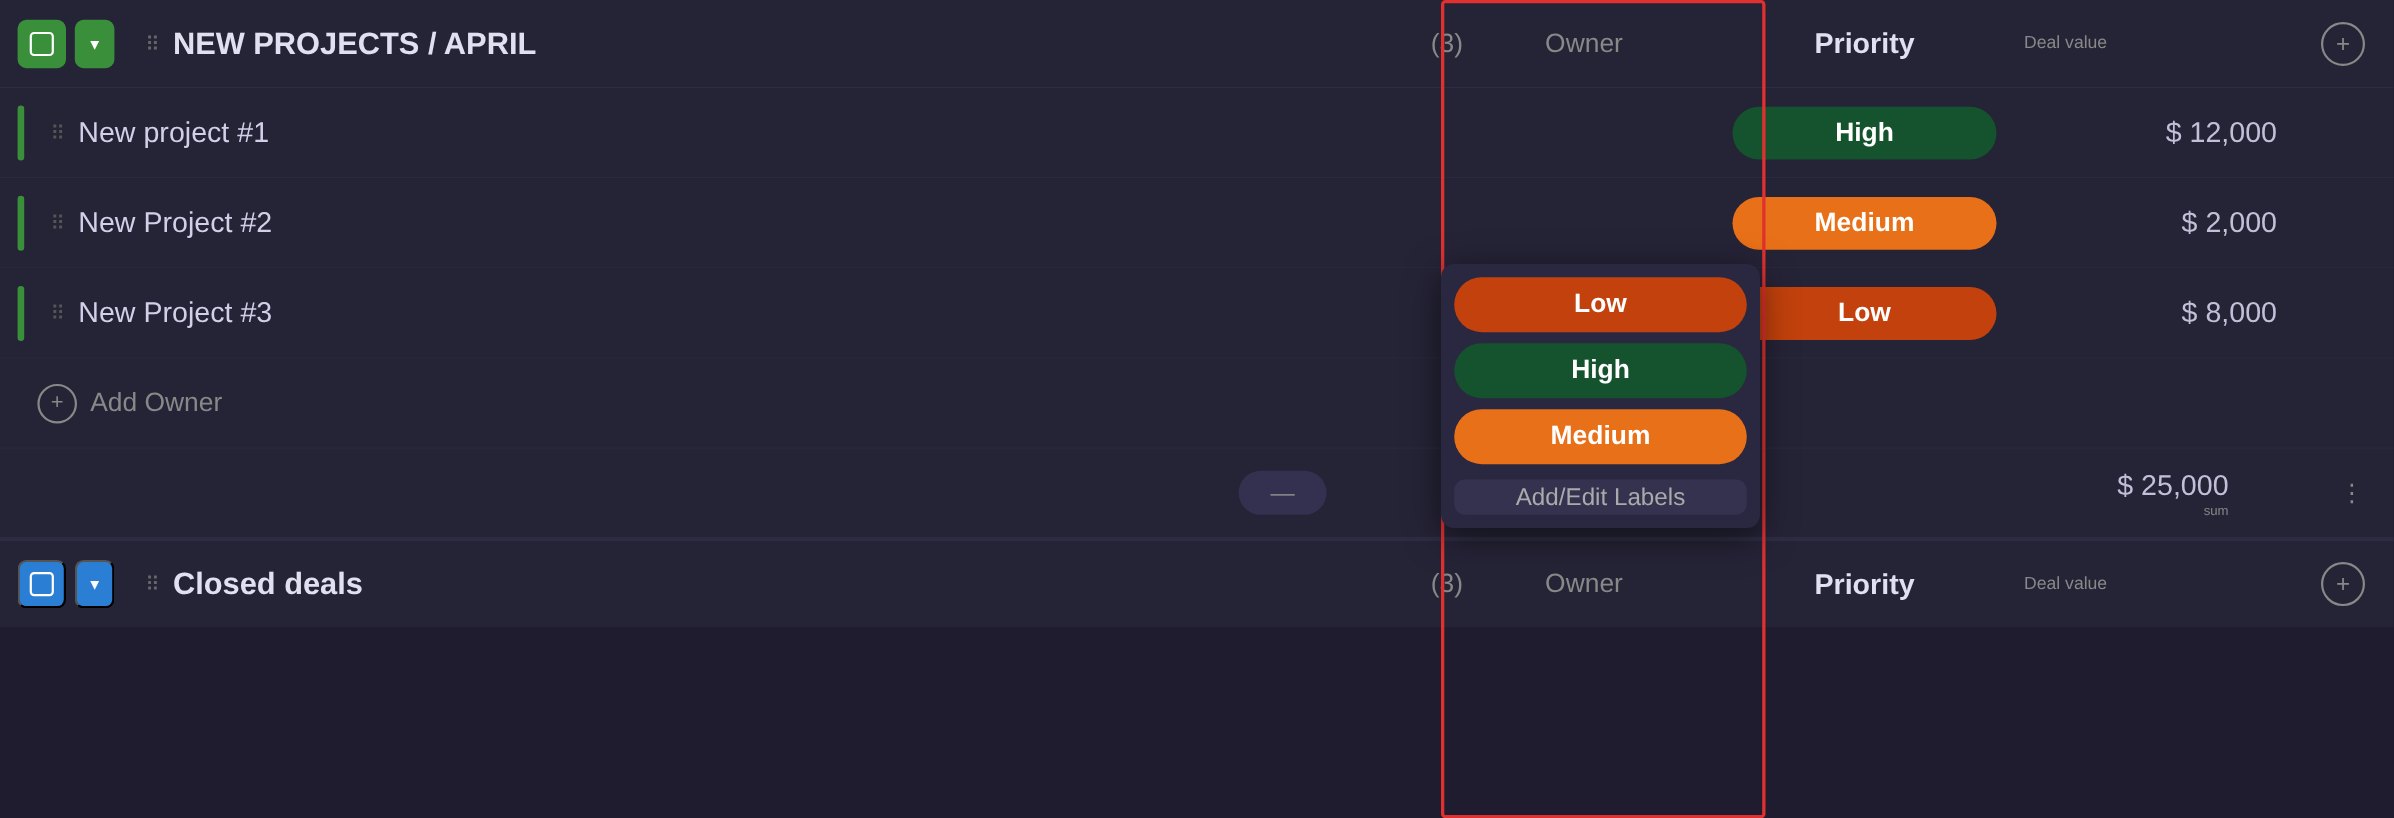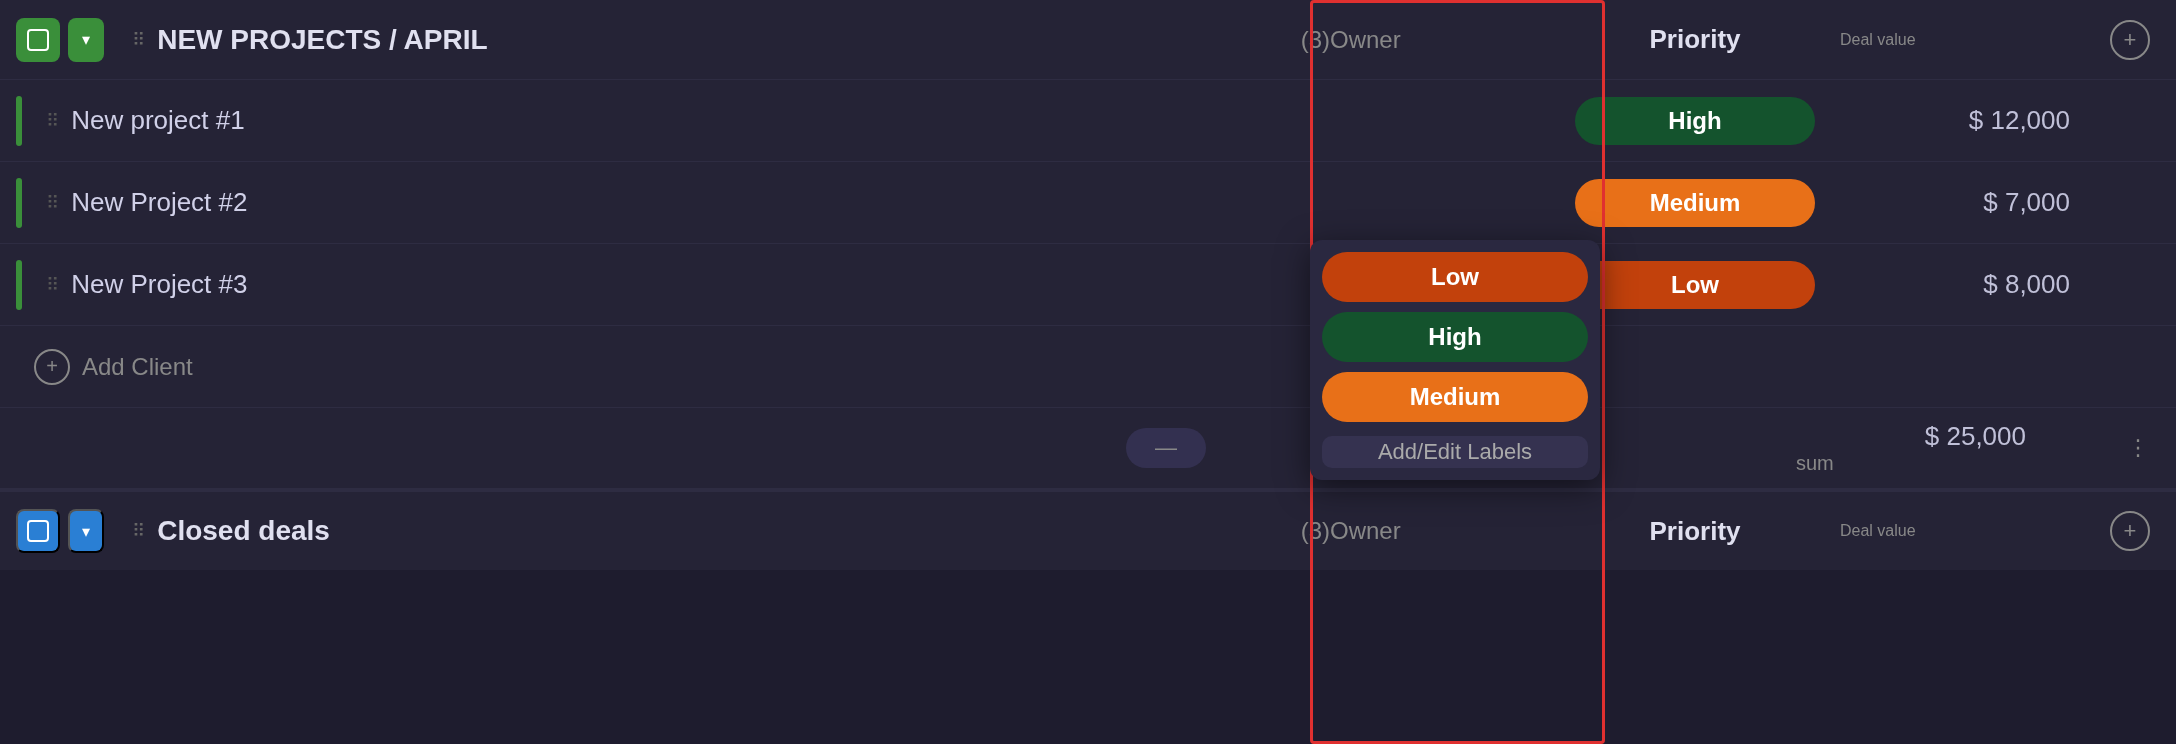--- a/index.html
+++ b/index.html
@@ -85,21 +85,21 @@
     }
 
     .count-badge {
       color: #888;
       font-size: 24px;
       margin-left: 16px;
     }
 
     .col-owner {
       width: 220px;
-      text-align: left;
+      text-align: center;
       font-size: 24px;
       color: #888;
       font-weight: 500;
     }
 
     .col-priority {
       width: 290px;
       text-align: center;
       font-size: 26px;
       color: #e0e0f0;
@@ -263,23 +263,23 @@
       text-align: right;
       padding-right: 30px;
     }
 
     .summary-value-num {
       font-size: 26px;
       color: #c0c0d8;
     }
 
     .summary-value-label {
-      font-size: 20px;
-      color: #888;
-      text-align: left;
+      font-size: 12px;
+      color: #888;
+      text-align: right;
     }
 
     .dots-menu {
       width: 44px;
       display: flex;
       align-items: center;
       justify-content: center;
       color: #888;
       font-size: 22px;
       cursor: pointer;
@@ -411,41 +411,41 @@
   </div>
 
   <div class="data-row">
     <div class="row-left-bar"></div>
     <span class="row-drag">⠿</span>
     <span class="row-name">New Project #2</span>
     <div class="col-owner"></div>
     <div style="width:290px; display:flex; justify-content:center;">
       <div class="priority-badge priority-medium">Medium</div>
     </div>
-    <div class="deal-value-cell">$ 7,000</div>
+    <div class="deal-value-cell">$ 2,000</div>
     <div class="col-add"></div>
   </div>
 
   <div class="data-row">
     <div class="row-left-bar"></div>
     <span class="row-drag">⠿</span>
     <span class="row-name">New Project #3</span>
     <div class="col-owner"></div>
     <div style="width:290px; display:flex; justify-content:center;">
       <div class="priority-badge priority-low">Low</div>
     </div>
     <div class="deal-value-cell">$ 8,000</div>
     <div class="col-add"></div>
   </div>
 
   <div class="add-client-row">
     <div style="width:6px; height:50px; margin-right:12px;"></div>
     <button class="add-client-btn">
       <div class="add-client-circle">+</div>
-      <span>Add Client</span>
+      <span>Add Owner</span>
     </button>
   </div>
 
   <div class="summary-row">
     <div style="width:6px; height:50px; margin-right:12px;"></div>
     <div class="summary-dash">
       <div class="dash-pill">
         <span>—</span>
       </div>
     </div>

